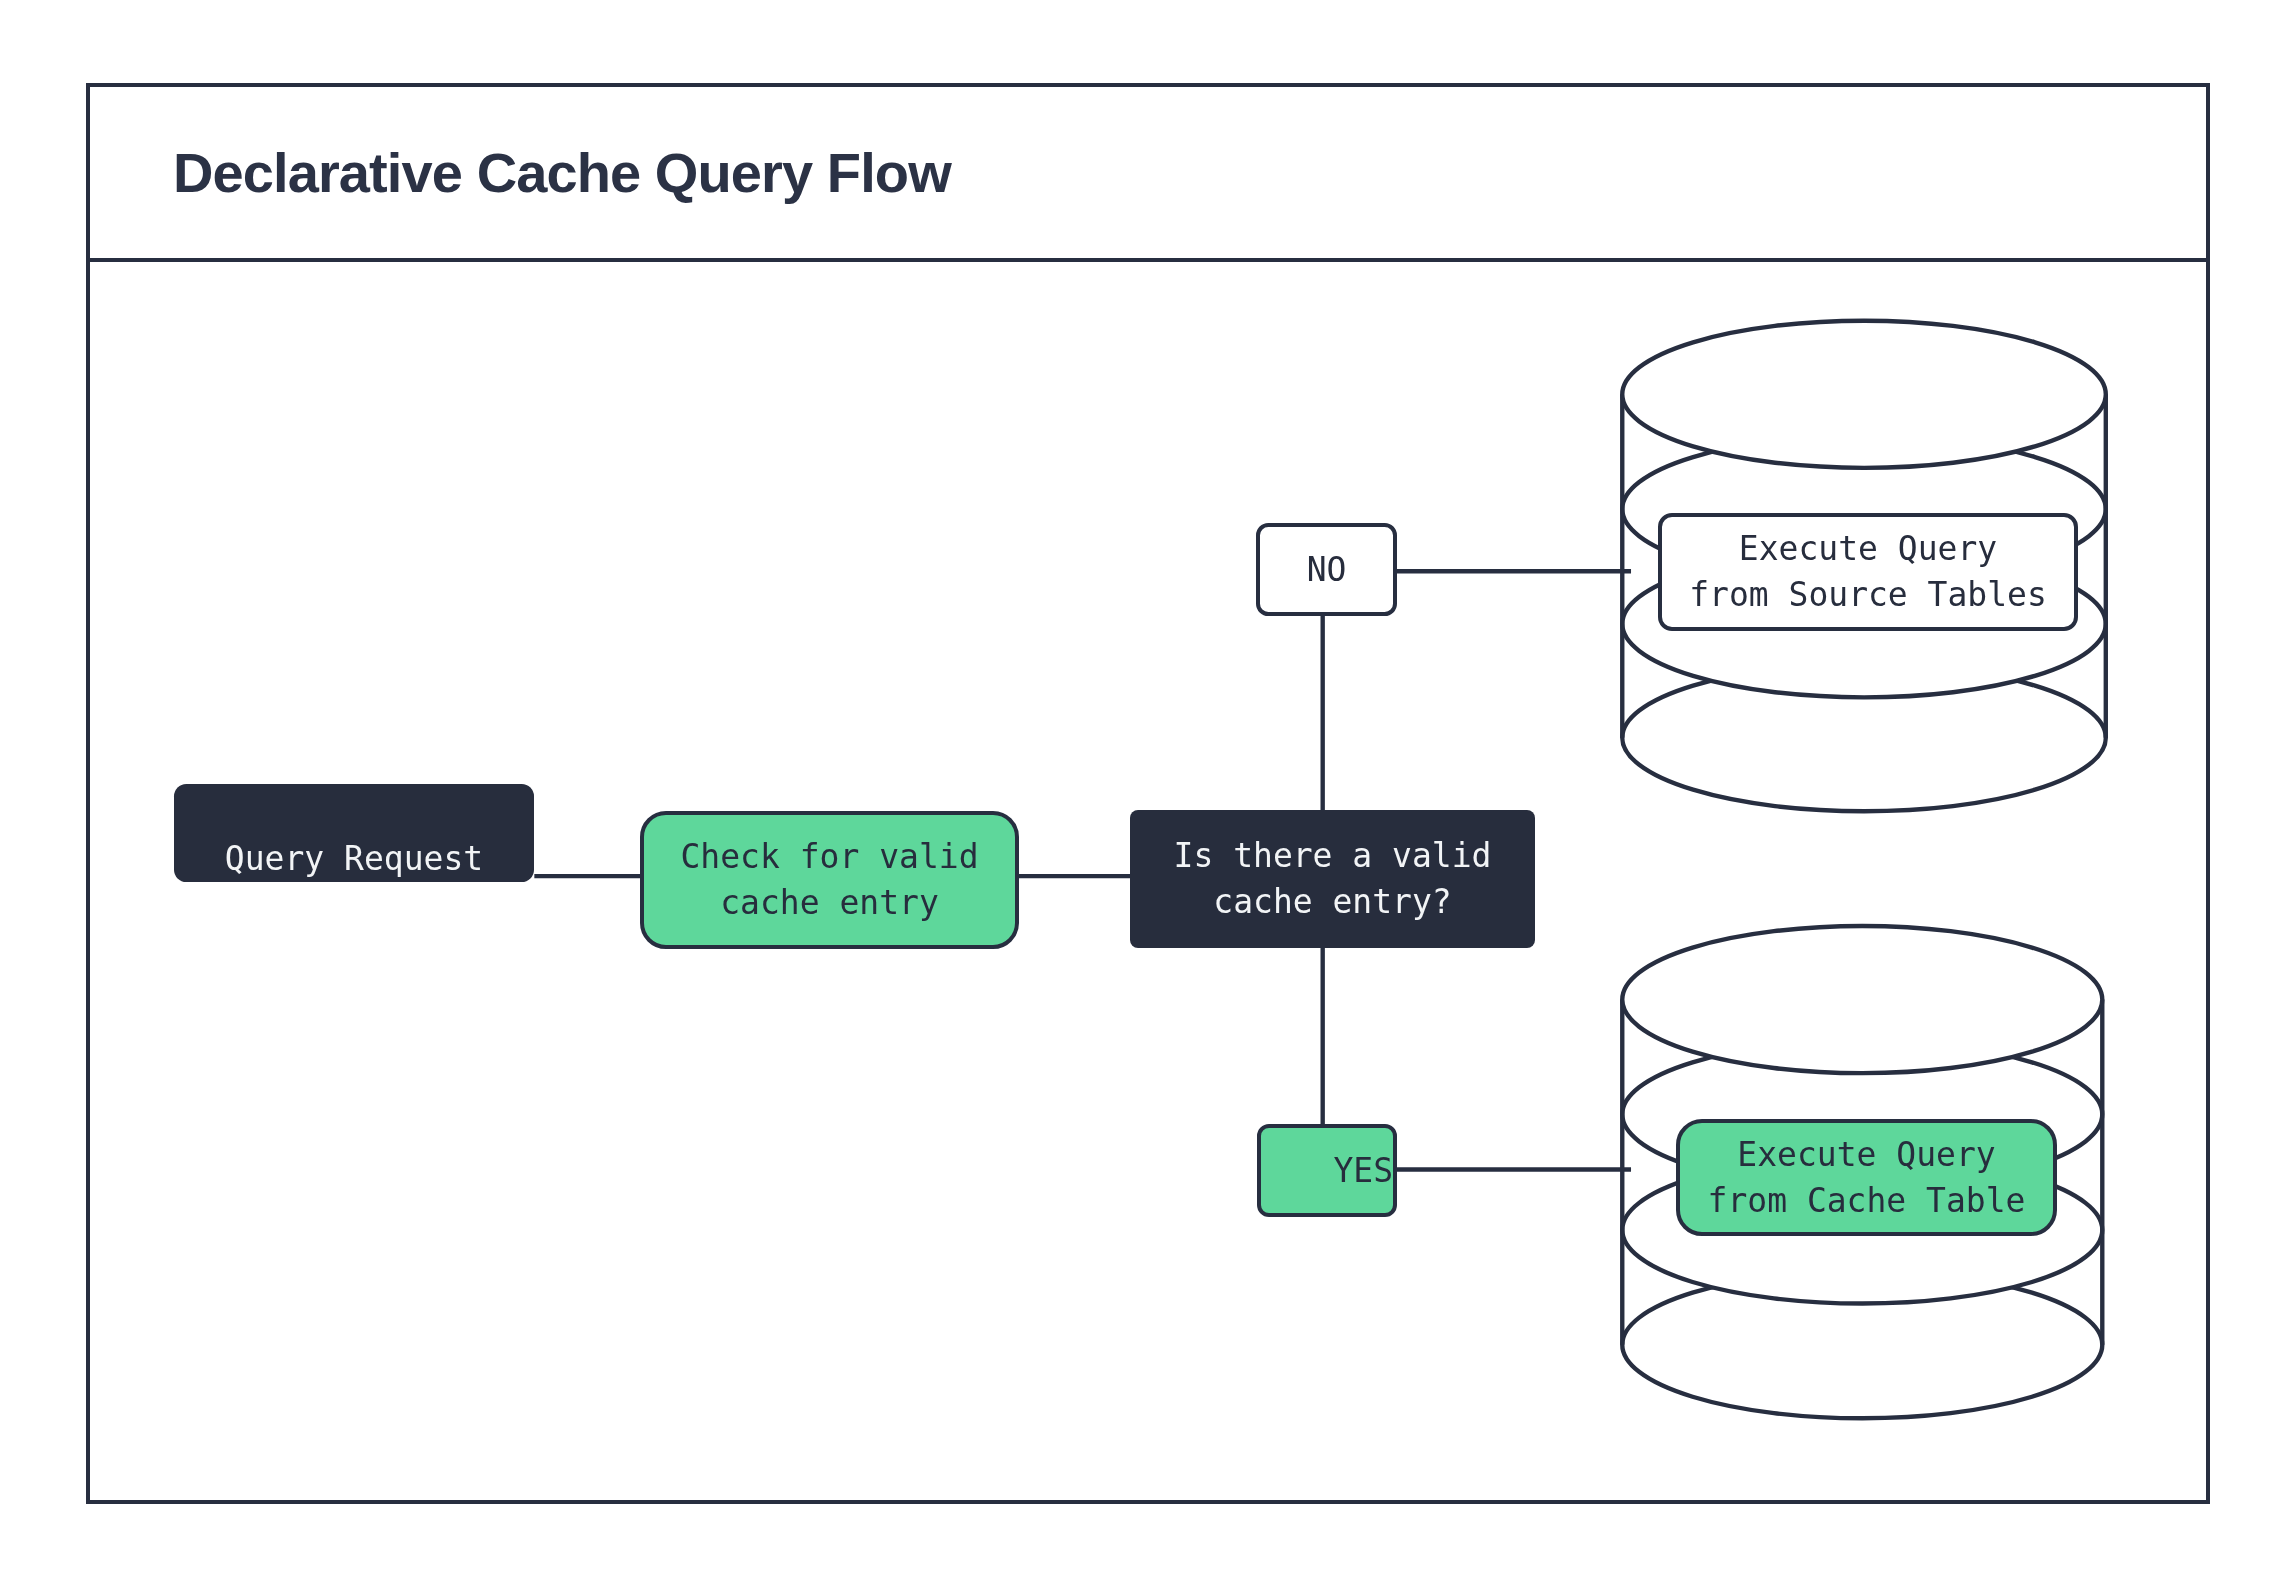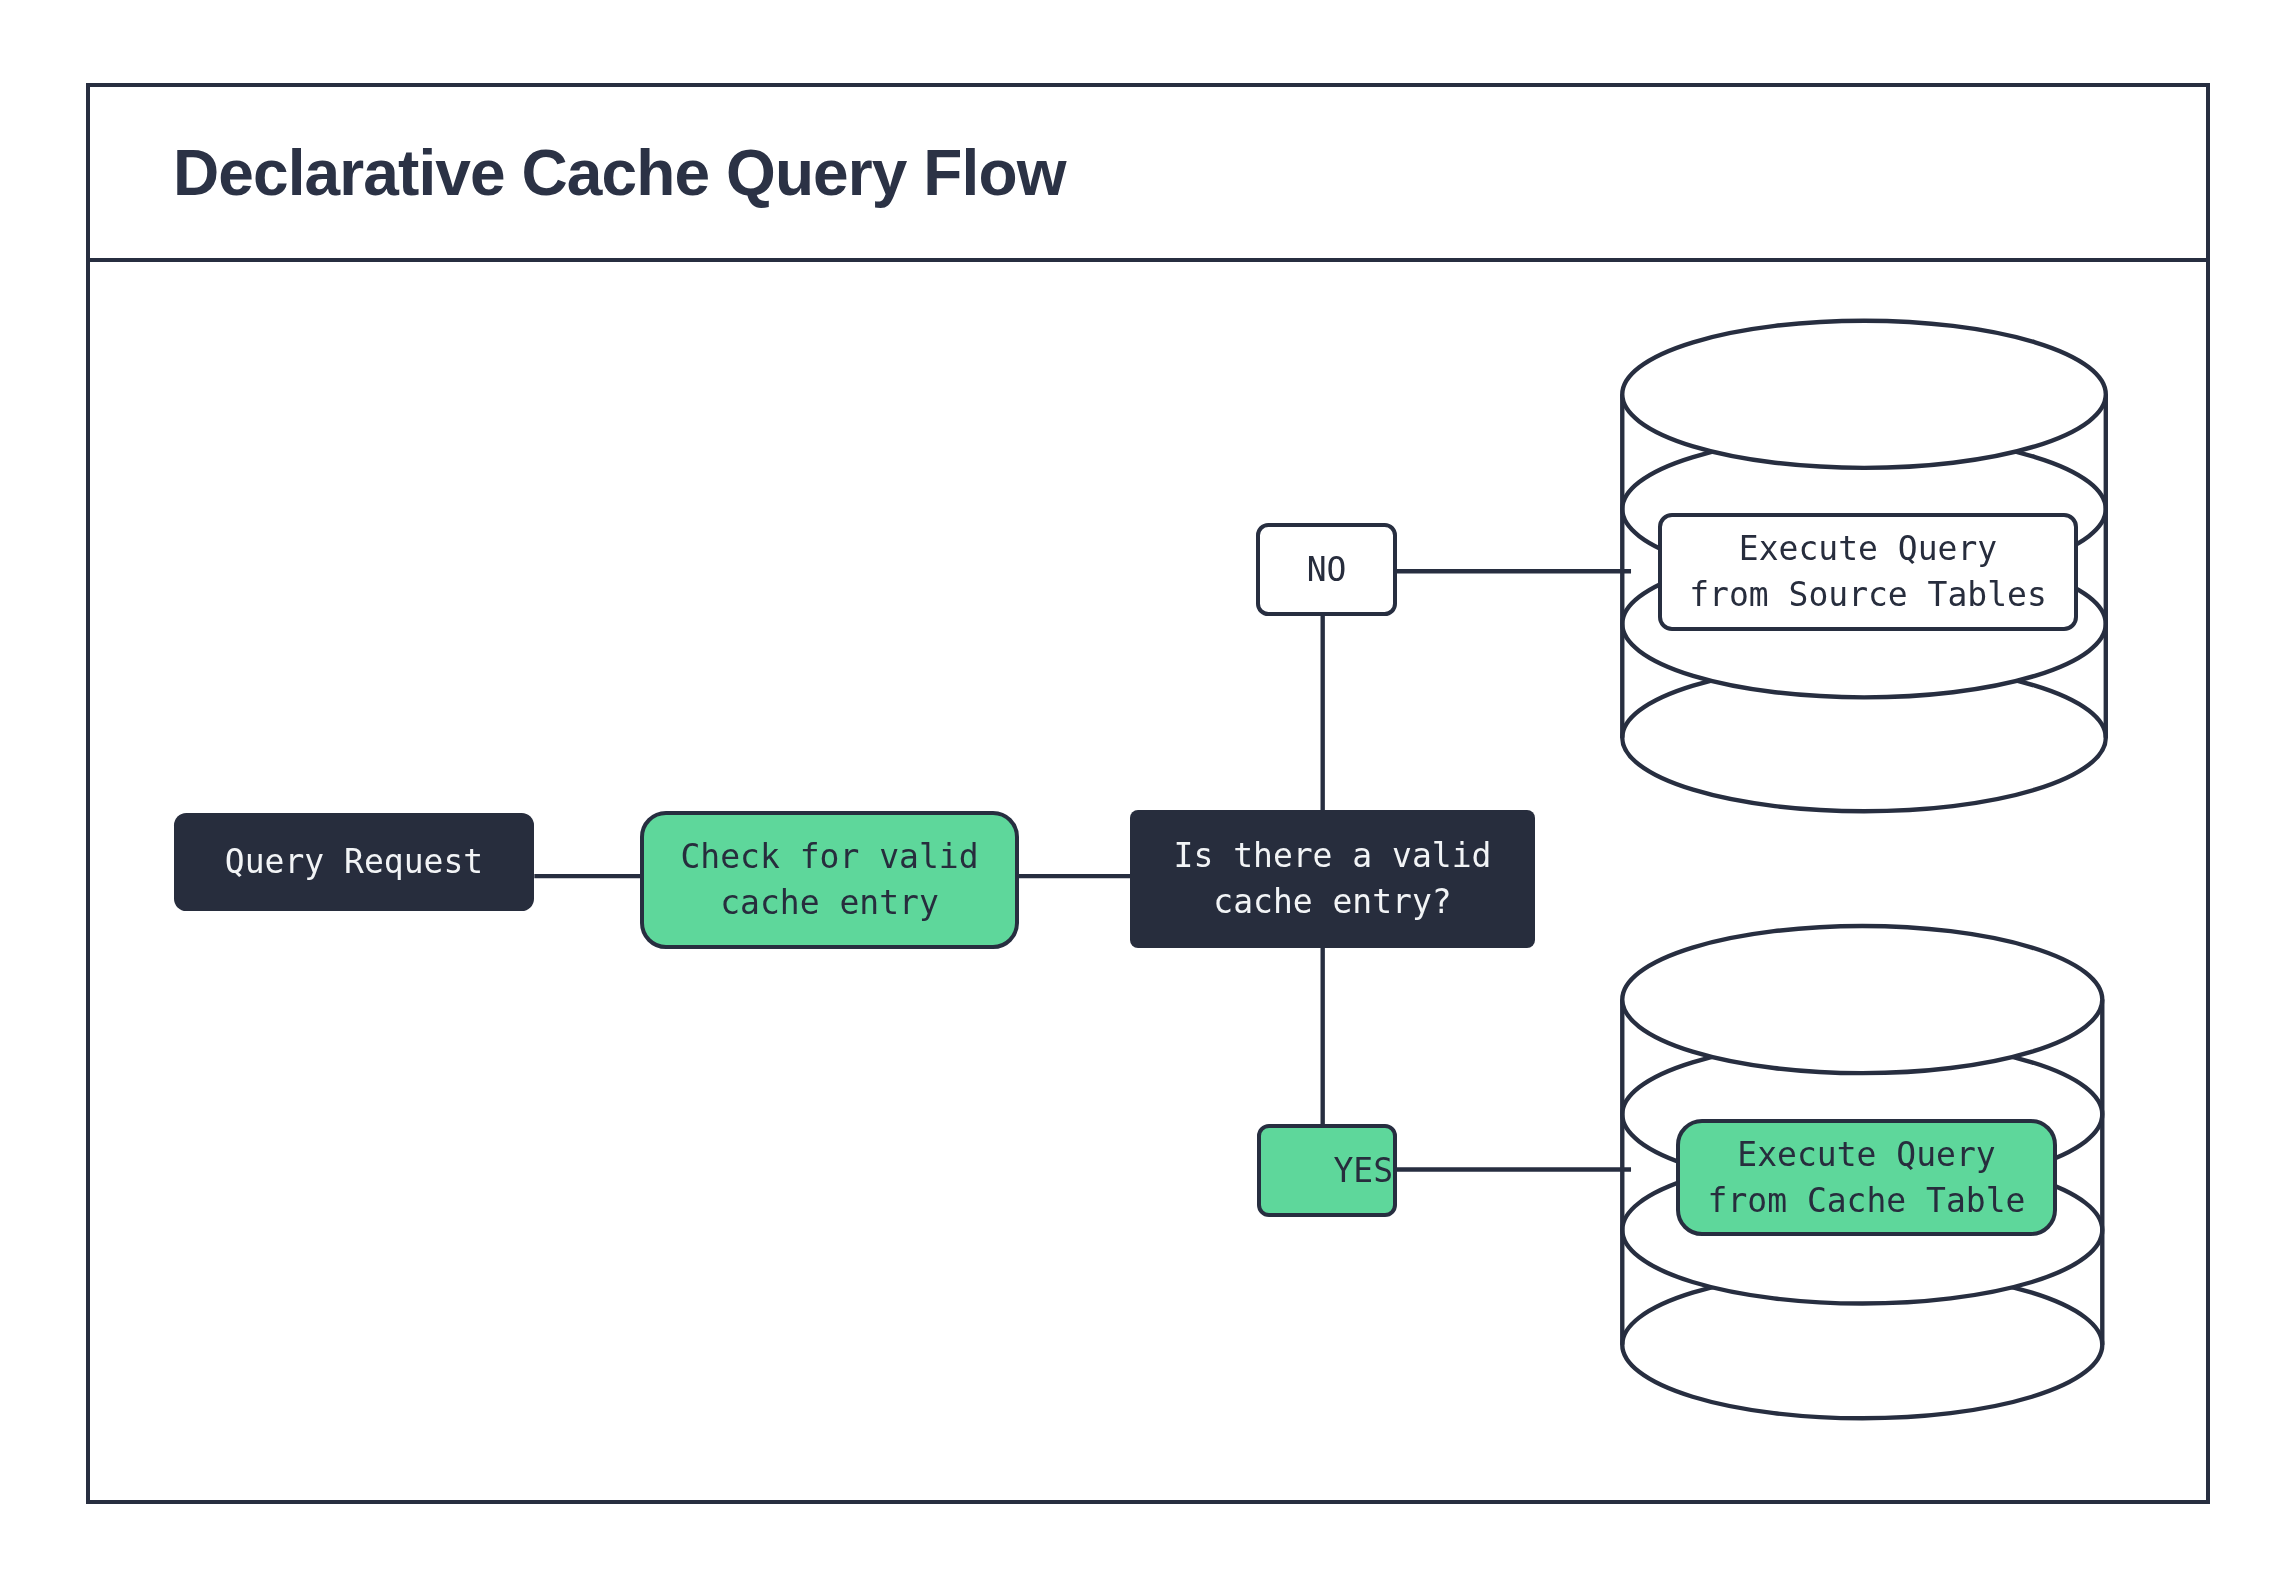--- a/index.html
+++ b/index.html
@@ -26,21 +26,21 @@
     border-top: 4.4px solid #272e40;
     border-right: 4.4px solid #272e40;
     border-bottom: 4.4px solid #272e40;
     box-sizing: content-box;
     display: flex;
     align-items: center;
   }
   .title {
     font-family: "Liberation Sans", sans-serif;
     font-weight: bold;
-    font-size: 64px;
+    font-size: 56px;
     color: #2b3245;
     padding-left: 83px;
     letter-spacing: -0.9px;
     white-space: nowrap;
   }
   svg.diagram-layer {
     position: absolute;
     left: 0; top: 0;
     width: 2295px; height: 1591px;
     z-index: 1;
@@ -54,21 +54,21 @@
     text-align: center;
     font-size: 33px;
     line-height: 46px;
     white-space: pre-line;
     box-sizing: border-box;
   }
   .node-dark   { background: #272d3d; color: #f2f4f6; border-radius: 12.3px; }
   .node-green  { background: #5ed79b; color: #272d3d; border: 4.4px solid #272e40; border-radius: 26px; }
   .node-white  { background: #ffffff; color: #272d3d; border: 4.4px solid #272e40; border-radius: 14px; }
 
-  .n-query    { left: 174px;  top: 813px;  width: 360px; height: 98px; }
+  .n-query    { left: 174px;  top: 784px;  width: 360px; height: 98px; align-items: flex-end; }
   .n-check    { left: 640px;  top: 811px;  width: 379px; height: 138px; }
   .n-decision { left: 1130px; top: 810px;  width: 405px; height: 138px; border-radius: 8px; }
   .n-no       { left: 1256px; top: 523px;  width: 141px; height: 93px; border-radius: 12.3px; text-align: center; }
   .n-yes      { left: 1257px; top: 1124px; width: 140px; height: 93px; border-radius: 12px; justify-content: flex-end; }
   .n-src      { left: 1658px; top: 513px;  width: 420px; height: 118px; }
   .n-cache    { left: 1676px; top: 1119px; width: 381px; height: 117px; }
 </style>
 </head>
 <body>
 

